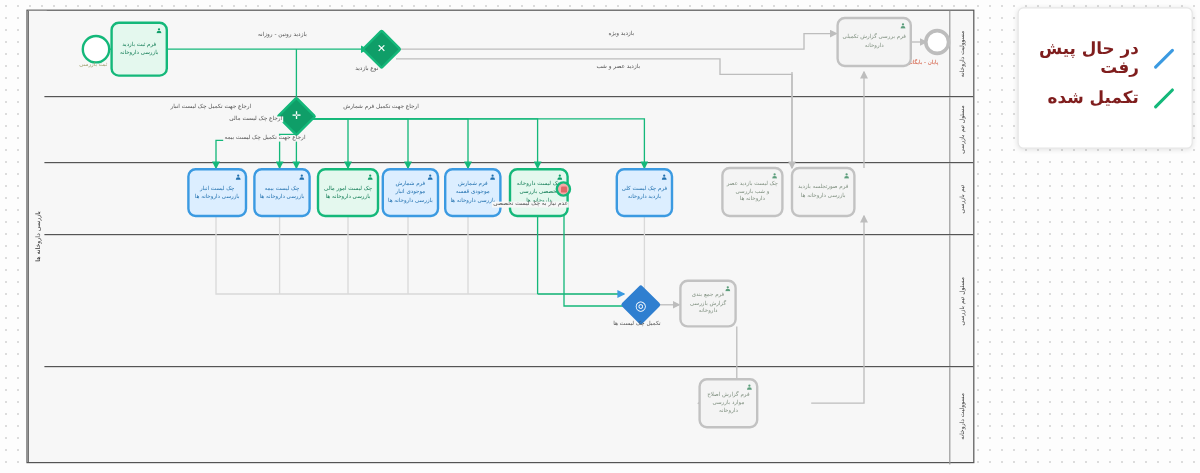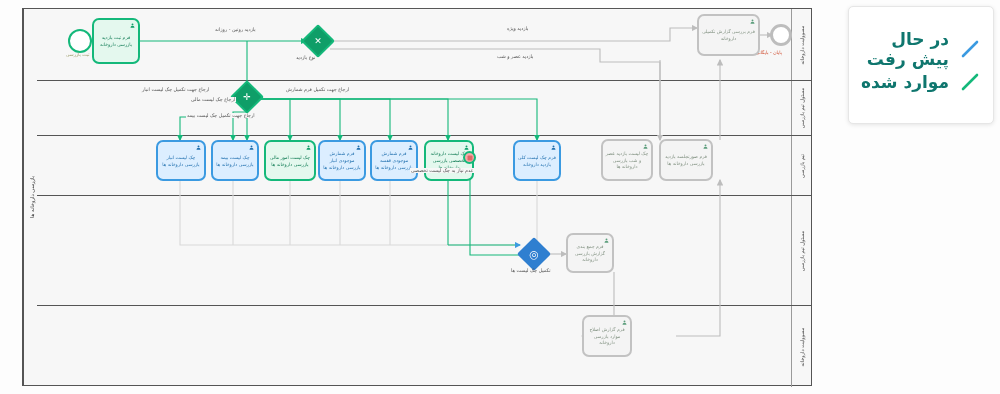--- a/index.html
+++ b/index.html
@@ -113,21 +113,21 @@
     position:absolute;left:848px;top:6px;width:146px;height:118px;
     background:#ffffff;border:1px solid #e6e6e6;border-radius:5px;
     box-shadow:0 1px 4px rgba(0,0,0,.10);
     display:flex;flex-direction:column;justify-content:center;
     padding:0 12px;box-sizing:border-box;
   }
   .legend-row{
     display:flex;align-items:center;justify-content:flex-start;
     gap:10px;height:33px;direction:rtl;
   }
-  .legend-row .txt{font-size:17px;color:#0f766e;font-weight:bold;}
+  .legend-row .txt{font-size:14px;color:#7f1d1d;font-weight:bold;}
   .legend-swatch{width:22px;height:22px;flex:0 0 22px;}
   .legend-swatch svg{display:block;}
 </style>
 </head>
 <body>
 
 <div id="root">
 
   <div class="backdrop"></div>
 
@@ -375,17 +375,17 @@
         </svg>
       </span>
       <span class="txt">در حال پیش رفت</span>
     </div>
     <div class="legend-row">
       <span class="legend-swatch">
         <svg width="22" height="22" viewBox="0 0 22 22">
           <line x1="4" y1="18" x2="18" y2="4" stroke="#14b87a" stroke-width="2.6" stroke-linecap="round"></line>
         </svg>
       </span>
-      <span class="txt">موارد شده</span>
+      <span class="txt">تکمیل شده</span>
     </div>
   </div>
 
 </div>
 
 </body></html>

